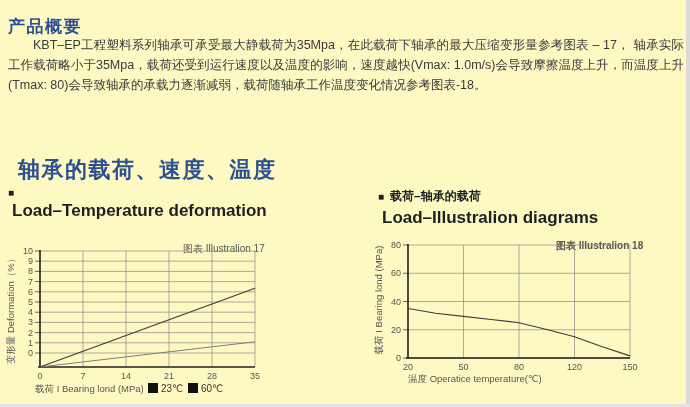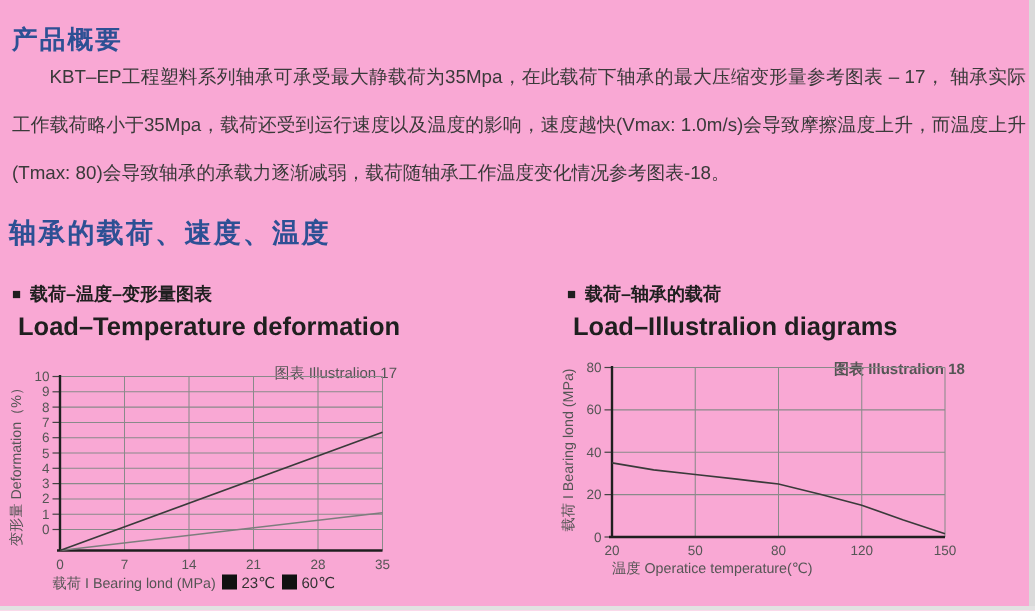--- a/index.html
+++ b/index.html
@@ -1,21 +1,21 @@
 <!DOCTYPE html>
 <html><head>
 <meta charset="utf-8">
 <style>
   html,body{margin:0;padding:0;background:#ffffff;}
-  .page{position:relative;width:690px;height:407px;background:#f9a8d4;overflow:hidden;
+  .page{position:relative;width:690px;height:407px;background:#fef9c3;overflow:hidden;
         font-family:"Liberation Sans","DejaVu Sans",sans-serif;}
   .h1{position:absolute;left:8px;top:4px;font-size:17px;font-weight:bold;letter-spacing:1.5px;}
   .intro{position:absolute;left:8px;top:35px;width:676px;font-size:12.5px;color:#3a3a3a;
-         line-height:32px;text-align:justify;text-indent:2em;margin:0;}
-  .h2{position:absolute;left:6px;top:143px;font-size:18px;font-weight:bold;letter-spacing:1.5px;margin:0;}
+         line-height:20px;text-align:justify;text-indent:2em;margin:0;}
+  .h2{position:absolute;left:6px;top:143px;font-size:22px;font-weight:bold;letter-spacing:1.5px;margin:12px;}
   .fig-head{position:absolute;top:188px;color:#1f1f1f;}
   .fig-head .cn{font-size:12px;font-weight:bold;display:flex;align-items:center;gap:6px;}
   .fig-head .cn .bullet{font-size:10px;line-height:1;}
   .fig-head .en{font-size:17px;font-weight:bold;margin-left:4px;margin-top:3px;}
   .fig-head-left{left:8px;}
   .fig-head-right{left:378px;}
   .fig-label{position:absolute;font-size:10px;color:#555;margin-top:12px;}
   #label17{left:183px;top:230px;}
   #label18{left:556px;top:227px;font-weight:bold;}
   #chart17{position:absolute;left:0;top:240px;}
@@ -33,21 +33,20 @@
 
   <h1 class="h1 blue-heading" style="color: rgb(45, 80, 148);">产品概要</h1>
 
   <p class="intro">KBT–EP工程塑料系列轴承可承受最大静载荷为35Mpa，在此载荷下轴承的最大压缩变形量参考图表 – 17， 轴承实际工作载荷略小于35Mpa，载荷还受到运行速度以及温度的影响，速度越快(Vmax: 1.0m/s)会导致摩擦温度上升，而温度上升(Tmax: 80)会导致轴承的承载力逐渐减弱，载荷随轴承工作温度变化情况参考图表-18。</p>
 
   <h2 class="h2 blue-heading" style="color: rgb(45, 80, 148);">轴承的载荷、速度、温度</h2>
 
   <div class="fig-head fig-head-left">
     <div class="cn">
       <span class="bullet">■</span>
-      <span>载荷–温度–变形量图表</span>
     </div>
     <div class="en">Load–Temperature  deformation</div>
   </div>
 
   <div class="fig-head fig-head-right">
     <div class="cn">
       <span class="bullet">■</span>
       <span>载荷–轴承的载荷</span>
     </div>
     <div class="en">Load–Illustralion  diagrams</div>

